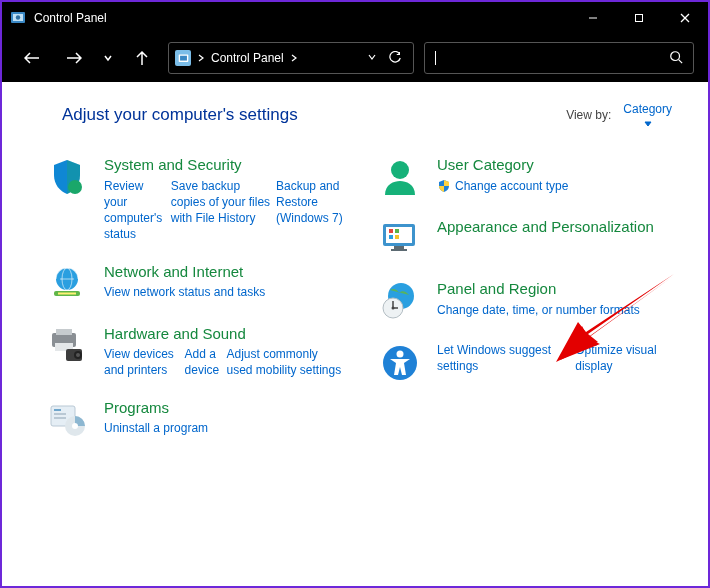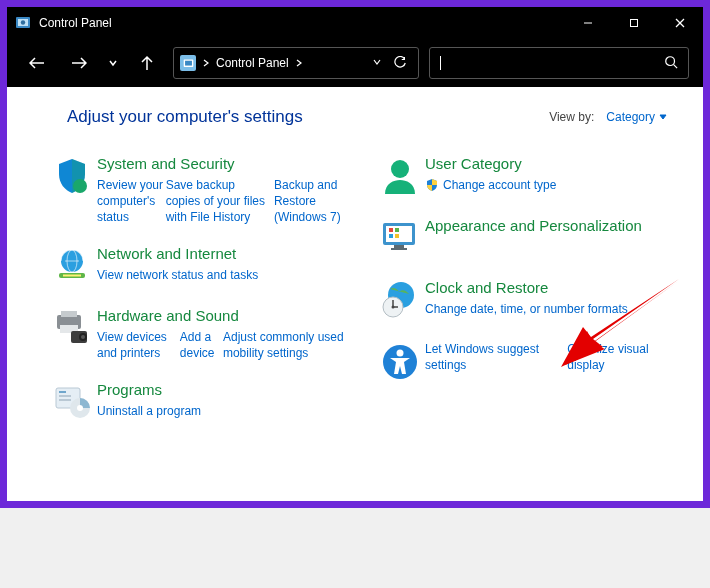--- a/index.html
+++ b/index.html
@@ -6,23 +6,23 @@
   body {
     font-family: "Segoe UI", Tahoma, sans-serif;
     font-size: 12px;
     background: #f0f0f0;
     width: 710px;
     height: 588px;
     overflow: hidden;
   }
   .window {
     width: 710px;
-    height: 508px;
+    height: 588px;
     background: #fff;
-    border: 7px solid #6d28d9;
+    border: 2px solid #6d28d9;
     display: flex;
     flex-direction: column;
   }
   
   .titlebar {
     height: 32px;
     background: #000;
     color: #fff;
     display: flex;
     align-items: center;
@@ -105,31 +105,31 @@
   .header-row {
     display:flex;
     align-items:center;
     margin-bottom:28px;
     padding-right:8px;
     margin-left:16px;
   }
   .page-title { color:#003399; font-size:17px; font-weight:400; }
   .viewby { margin-left:auto; display:flex; align-items:center; gap:12px; font-size:12px;}
   .viewby-label { color:#444; }
-  .viewby-value { color:#0066cc; display:flex; align-items:center; gap:4px;}
+  .viewby-value { color:#0066cc; display:flex; align-items:center; gap:4px;flex-direction:column;}
   .viewby-value svg{ stroke:#0066cc; fill:#0066cc;}
 
   .columns {
     display:flex;
     gap:32px;
   }
   .col { flex:1; display:flex; flex-direction:column; gap:20px;}
   .cat {
     display:flex;
-    gap:4px;
+    gap:16px;
   }
   .cat-icon {
     width:42px; height:42px; flex-shrink:0;
     display:flex; align-items:center; justify-content:center;
   }
   .cat-body { flex:1;}
   .cat-title {
     color:#15883e; font-size:15px; margin-bottom:3px; line-height:1.25;
   }
   .cat-links { display:flex; gap:2px;}
@@ -389,21 +389,21 @@
             <svg width="42" height="42" viewBox="0 0 42 42">
                 <circle cx="22" cy="16" r="13" fill="#2a9fe0"></circle>
                 <path d="M11 10 C14 8 18 9 20 13 C23 10 27 11 30 15" fill="#5fb648" opacity="0.85"></path>
                 <circle cx="14" cy="28" r="10" fill="#eef2f4" stroke="#b3bdc3"></circle>
                 <line x1="14" y1="28" x2="14" y2="21" stroke="#444" stroke-width="1.5"></line>
                 <line x1="14" y1="28" x2="19" y2="28" stroke="#444" stroke-width="1.5"></line>
                 <circle cx="14" cy="28" r="1.5" fill="#444"></circle>
               </svg>
           </div>
           <div class="cat-body">
-            <div class="cat-title">Clock and Restore</div>
+            <div class="cat-title">Panel and Region</div>
             <div class="cat-links">
               <span class="cat-link">Change date, time, or number formats</span>
             </div>
           </div>
         </div>
 
         <div class="cat">
           <div class="cat-icon">
             <svg width="40" height="40" viewBox="0 0 40 40">
                 <circle cx="20" cy="20" r="17" fill="#1f81d6"></circle>

